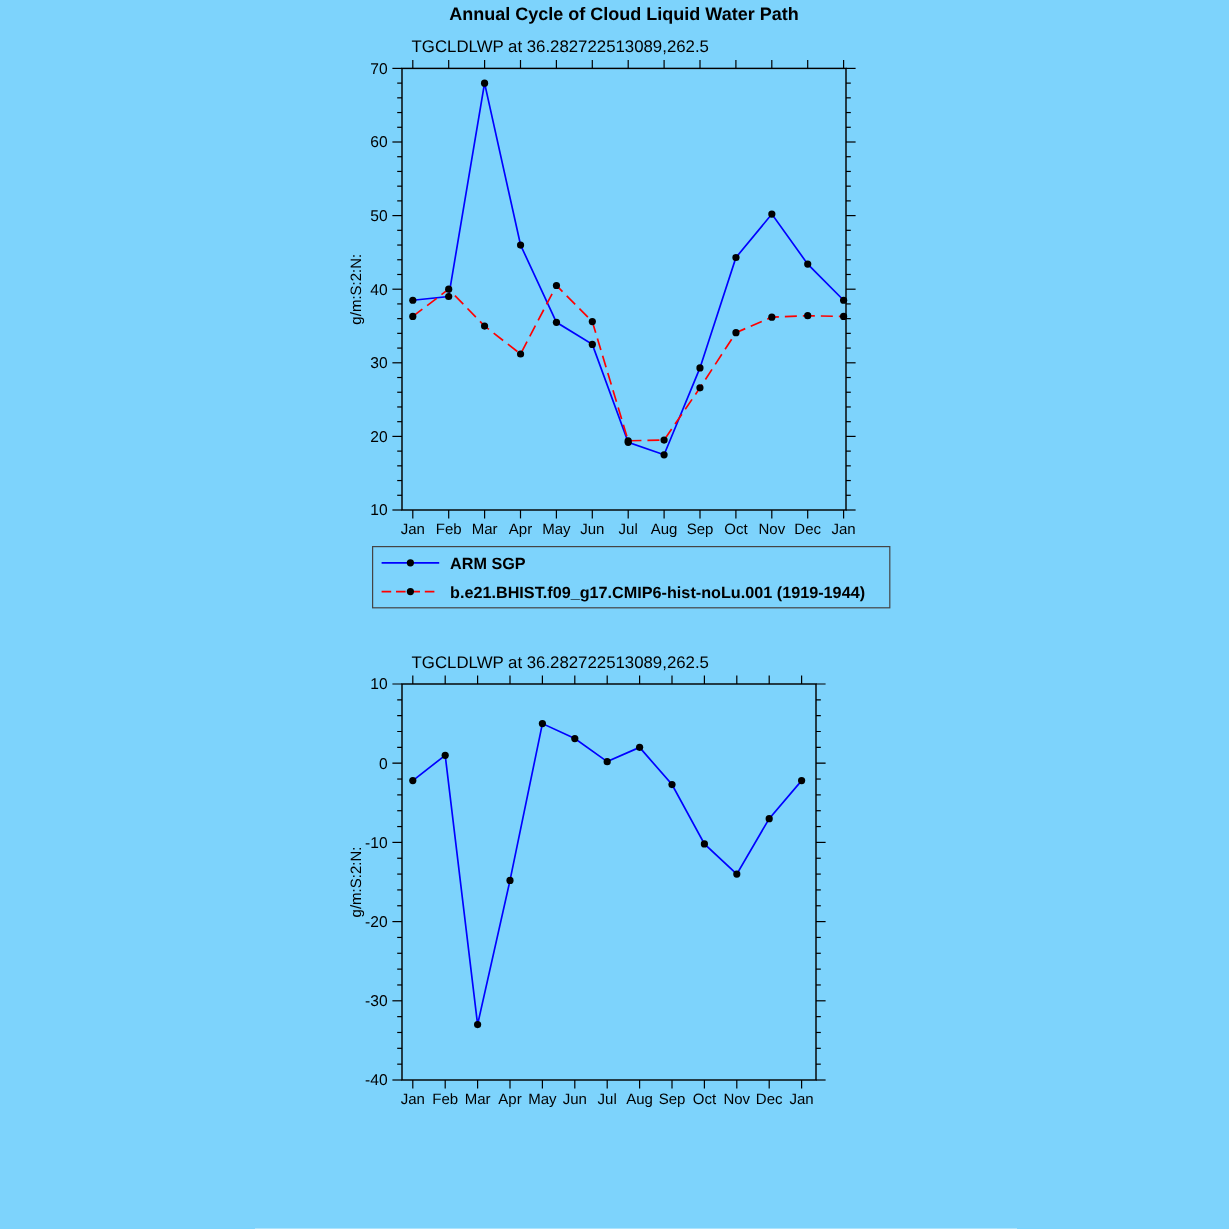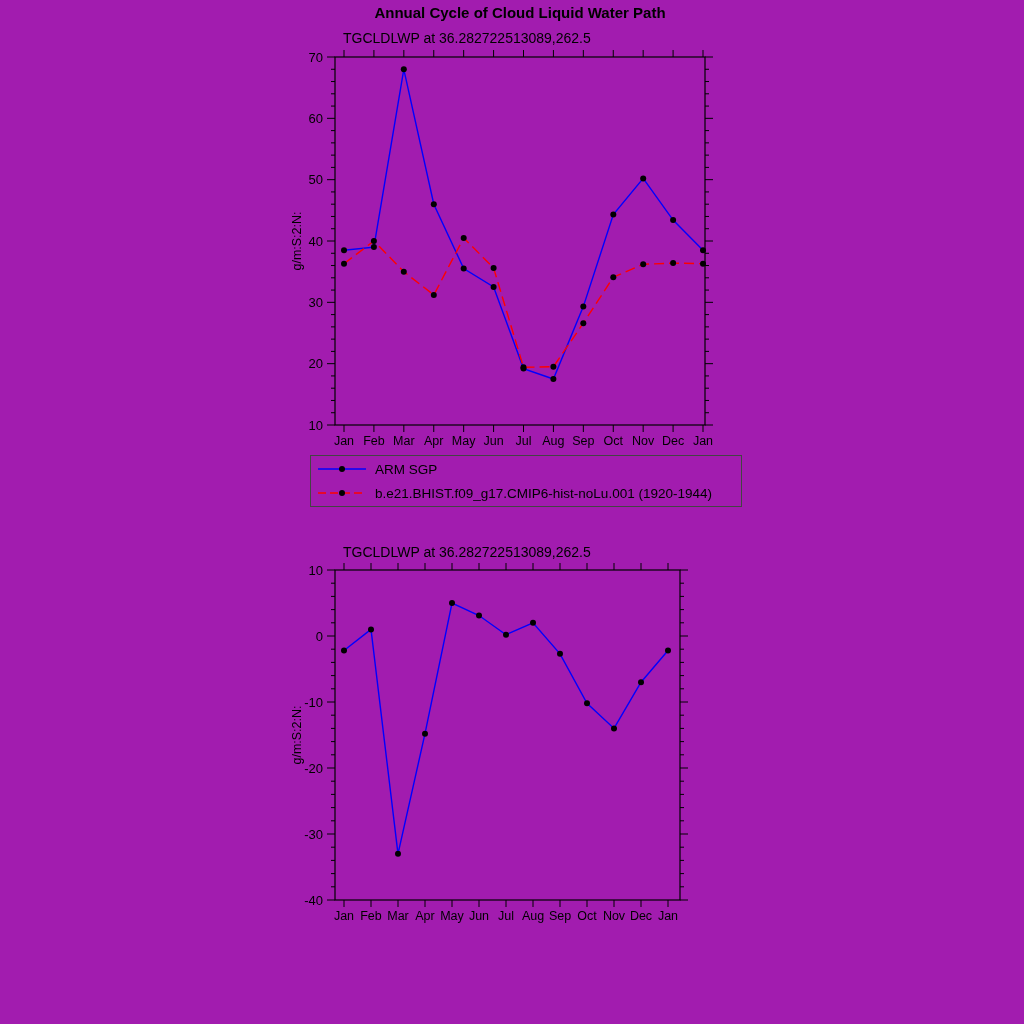--- a/index.html
+++ b/index.html
@@ -1,31 +1,31 @@
 <!DOCTYPE html>
 <html><head>
 <meta charset="utf-8">
 <style>
   html,body{margin:0;padding:0;background:#ffffff;}
-  .canvas{position:relative;width:1024px;height:1024px;background:#a21caf;overflow:hidden;
+  .canvas{position:relative;width:1024px;height:1024px;background:#7dd3fc;overflow:hidden;
           font-family:"Liberation Sans",sans-serif;color:#000;}
   svg.plot{position:absolute;left:0;}
   .chart-title{position:absolute;text-align:center;font-weight:bold;font-size:15px;color:#000;white-space:nowrap;}
   .t1{left:300px;top:4px;width:440px;}
   .t2{left:252px;top:518px;width:510px;}
   .chart-subtitle{position:absolute;font-size:14px;color:#000;white-space:nowrap;}
   .s1{left:343px;top:30px;}
   .s2{left:343px;top:544px;}
   .ylabel{position:absolute;font-size:12.5px;white-space:nowrap;transform:translate(-50%,-50%) rotate(-90deg);}
   .yl1{left:297px;top:241px;}
   .yl2{left:297px;top:735px;}
   .legend{position:absolute;left:310px;top:455px;width:432px;height:52px;border:1px solid #444;
           box-sizing:border-box;display:flex;flex-direction:column;justify-content:center;padding:2px 5px;gap:2px;}
   .legend-row{display:flex;align-items:center;gap:7px;height:22px;}
-  .legend-label{font-size:13.5px;white-space:nowrap;}
+  .legend-label{font-size:13.5px;white-space:nowrap;font-weight:bold;}
   .swatch{flex:0 0 auto;}
 </style>
 </head>
 <body>
 
 <div class="canvas">
 
   <div class="chart-title t1">Annual Cycle of Cloud Liquid Water Path</div>
   <div class="chart-subtitle s1">TGCLDLWP at 36.282722513089,262.5</div>
   <div class="ylabel yl1">g/m:S:2:N:</div>
@@ -181,21 +181,21 @@
           <line x1="2" y1="7" x2="50" y2="7" stroke="#0000ff" stroke-width="1.4"></line>
           <circle cx="26" cy="7" r="3" fill="#000000"></circle>
         </svg>
       <span class="legend-label">ARM SGP</span>
     </div>
     <div class="legend-row">
       <svg class="swatch" width="52" height="14">
           <line x1="2" y1="7" x2="50" y2="7" stroke="#ff0000" stroke-width="1.4" stroke-dasharray="8,4"></line>
           <circle cx="26" cy="7" r="3" fill="#000000"></circle>
         </svg>
-      <span class="legend-label">b.e21.BHIST.f09_g17.CMIP6-hist-noLu.001 (1920-1944)</span>
+      <span class="legend-label">b.e21.BHIST.f09_g17.CMIP6-hist-noLu.001 (1919-1944)</span>
     </div>
   </div>
 
   <div class="chart-subtitle s2">TGCLDLWP at 36.282722513089,262.5</div>
   <div class="ylabel yl2">g/m:S:2:N:</div>
   <svg class="plot" id="plot1" width="1024" height="400" style="top:540px;">
       <g stroke="#000" stroke-width="1">
         <line x1="331" y1="346.8" x2="335" y2="346.8"></line>
         <line x1="680" y1="346.8" x2="684" y2="346.8"></line>
         <line x1="331" y1="333.6" x2="335" y2="333.6"></line>

